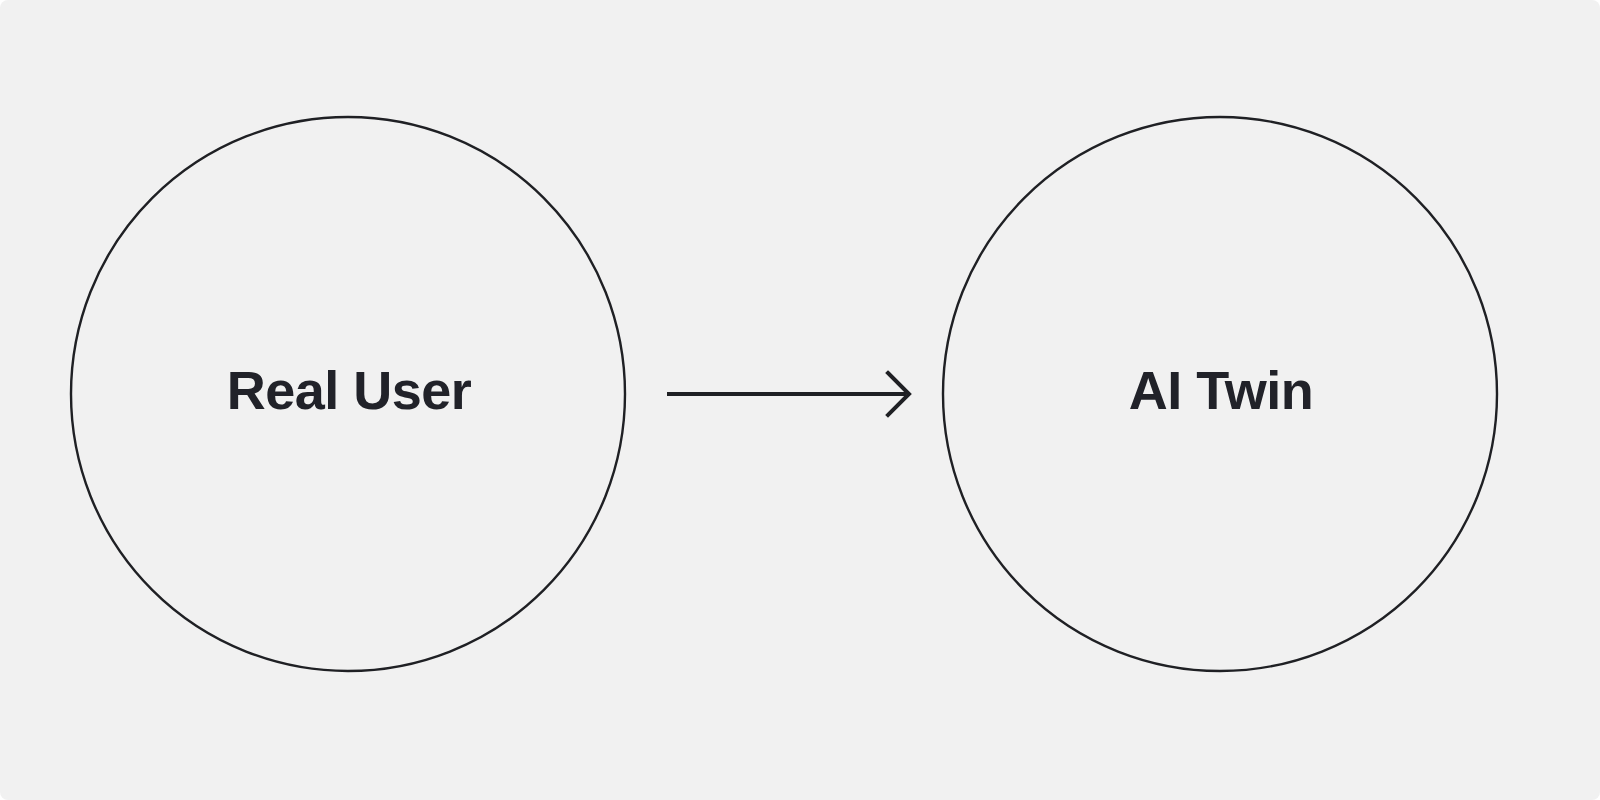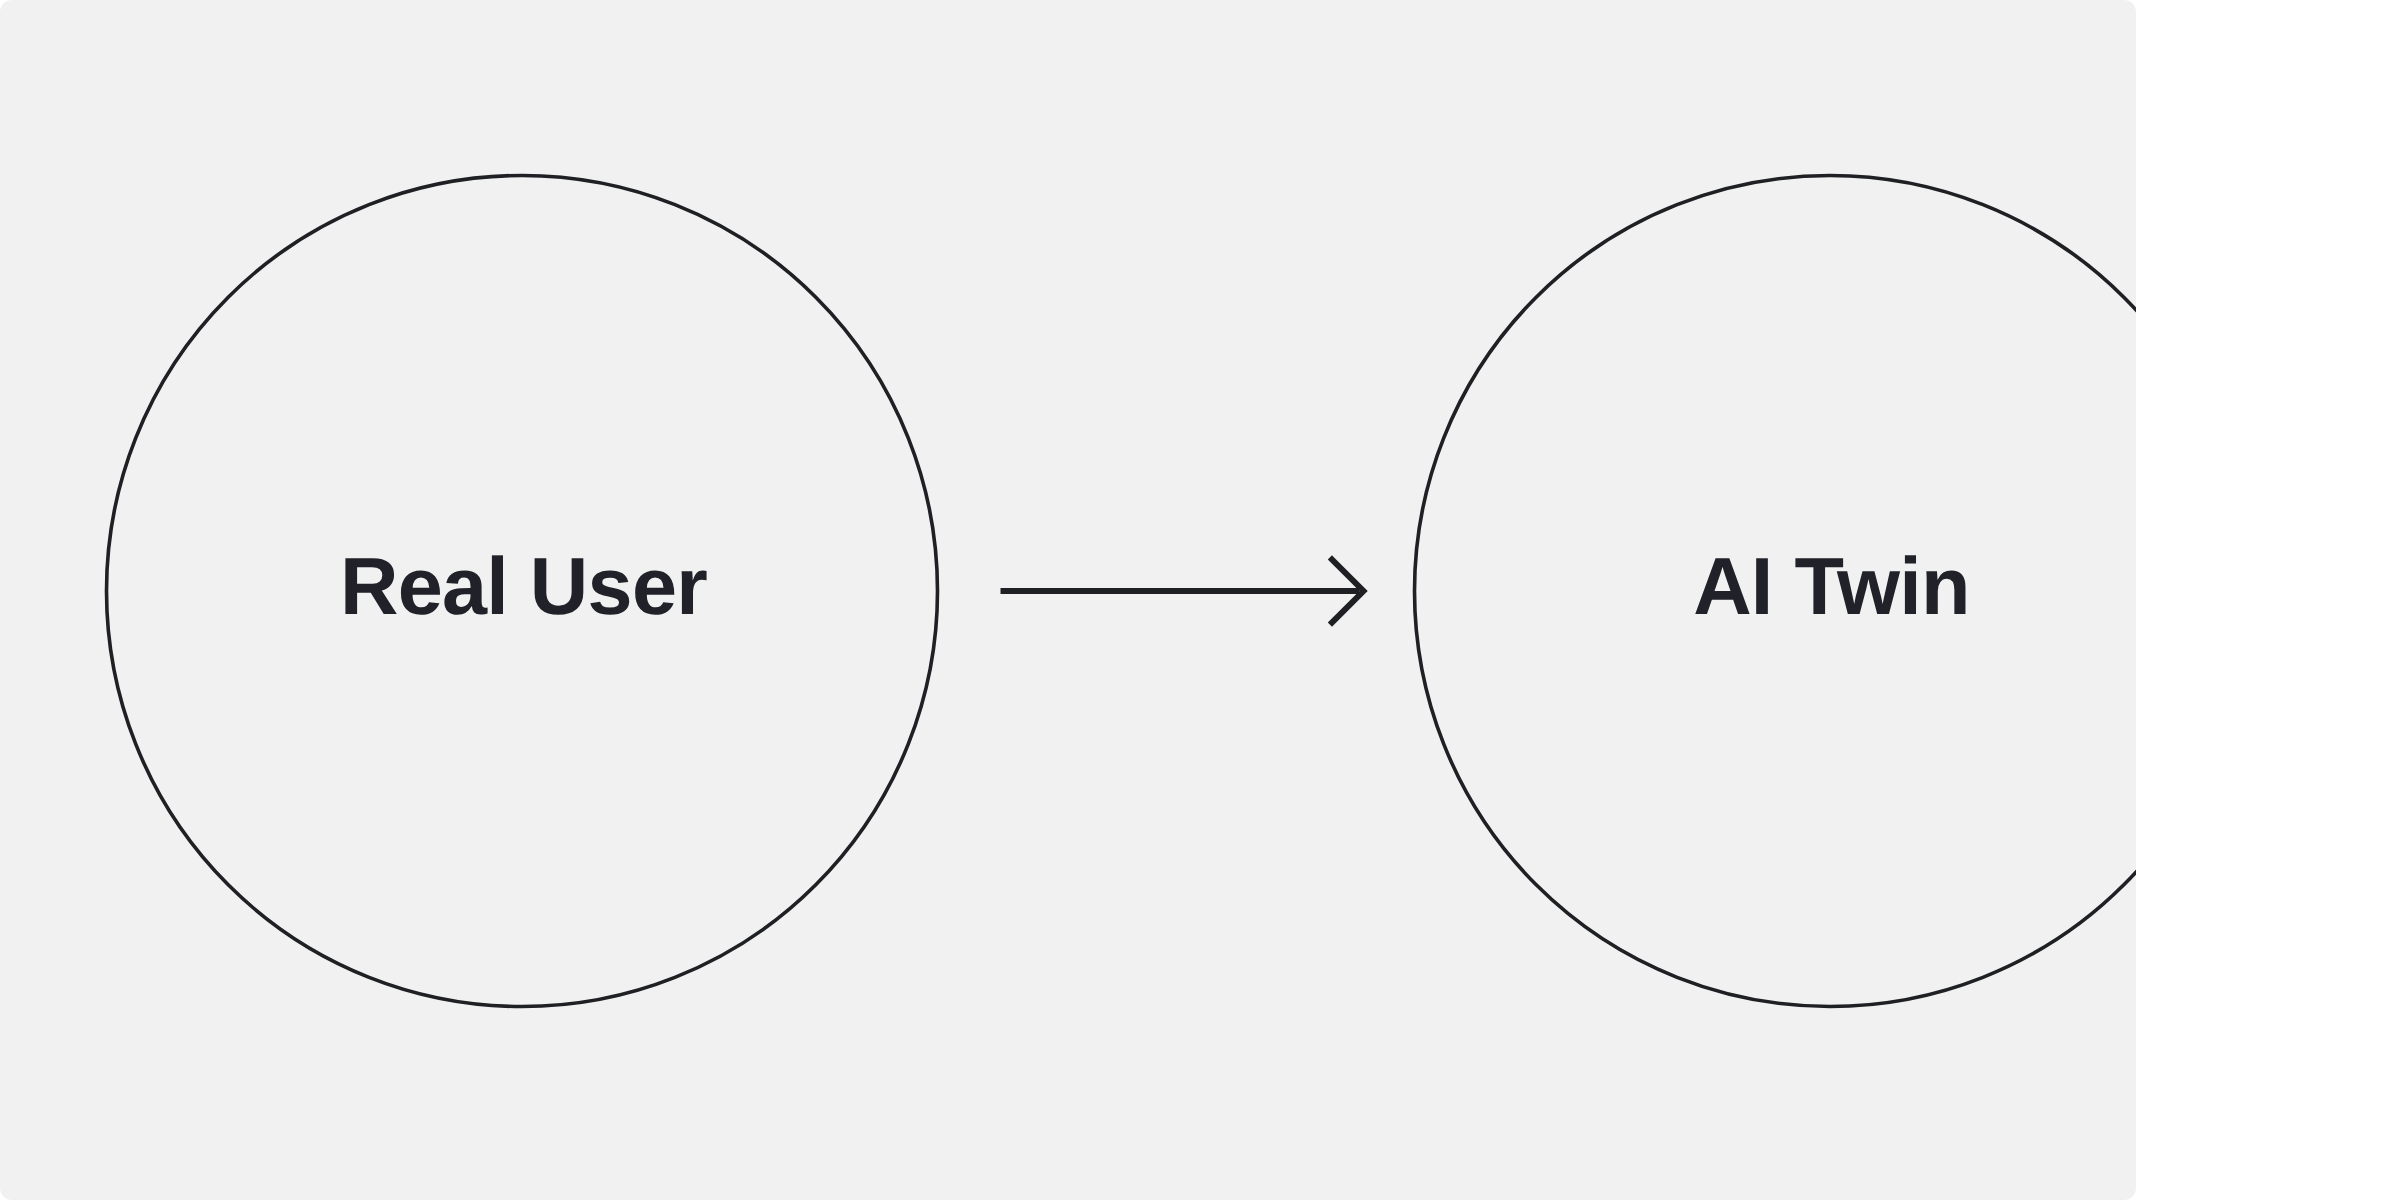--- a/index.html
+++ b/index.html
@@ -2,21 +2,21 @@
 <html><head>
 <meta charset="utf-8">
 <style>
   html, body {
     margin: 0;
     padding: 0;
     background: #ffffff;
   }
   #canvas {
     position: relative;
-    width: 1424px;
+    width: 1600px;
     height: 800px;
     background: #f1f1f1;
     border-radius: 8px;
     overflow: hidden;
     font-family: "Liberation Sans", sans-serif;
   }
   #diagram-svg {
     position: absolute;
     inset: 0;
     width: 1600px;

